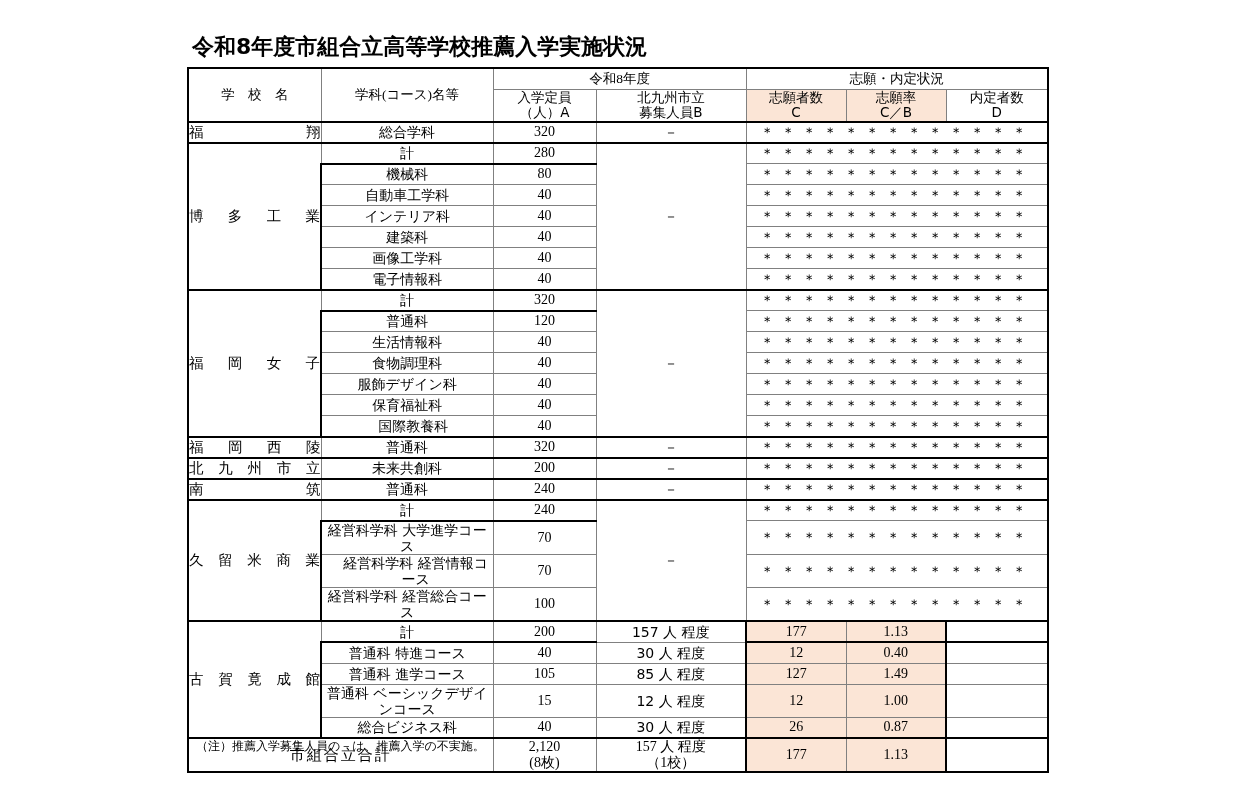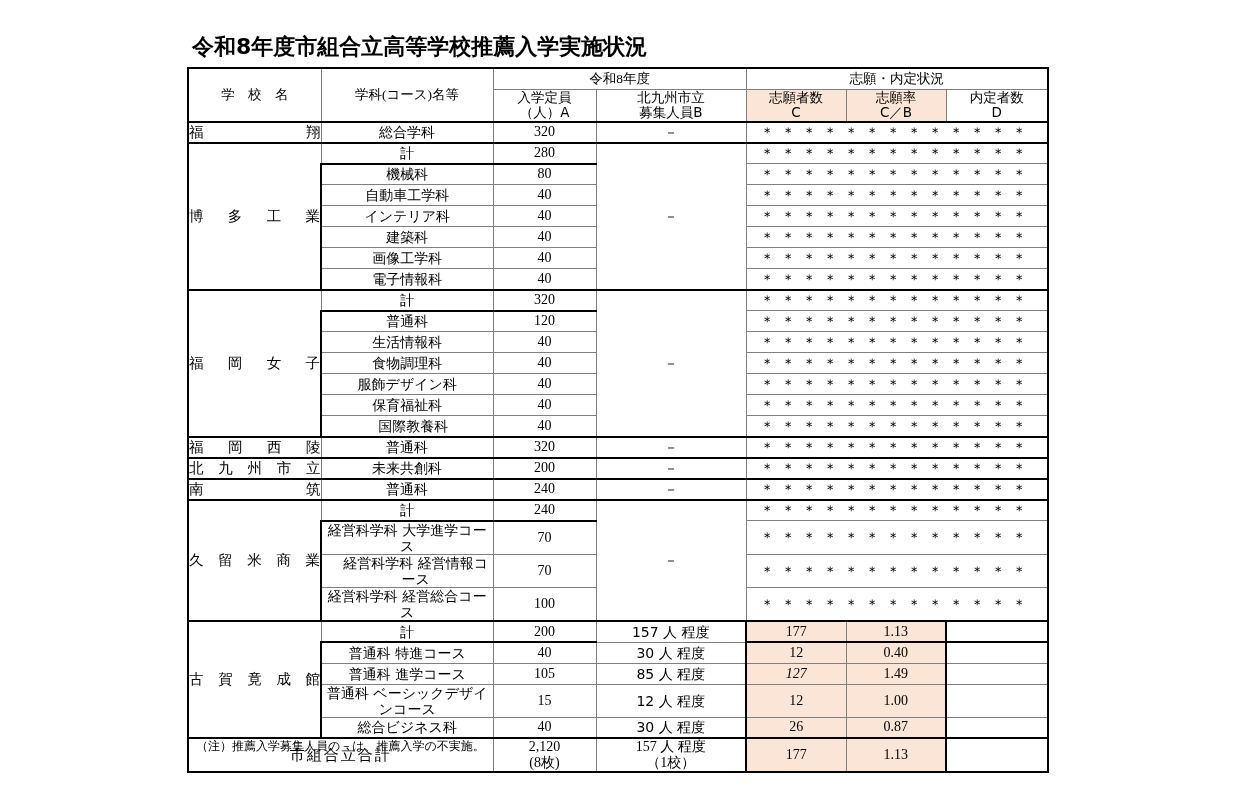--- a/index.html
+++ b/index.html
@@ -327,21 +327,21 @@
             <td class="num">40</td>
             <td class="dash">30 人 程度</td>
             <td class="num peach" style="border-left: 2px solid rgb(0, 0, 0);">12</td>
             <td class="num peach">0.40</td>
             <td class="num orr" style="border-left: 2px solid rgb(0, 0, 0);"></td>
           </tr>
           <tr>
             <td class="dept-sub" style="border-left: 2px solid rgb(0, 0, 0);"><span class="">普通科 進学コース</span></td>
             <td class="num">105</td>
             <td class="dash">85 人 程度</td>
-            <td class="num peach" style="border-left: 2px solid rgb(0, 0, 0); font-style: italic;">127</td>
+            <td class="num peach" style="border-left: 2px solid rgb(0, 0, 0);">127</td>
             <td class="num peach">1.49</td>
             <td class="num orr" style="border-left: 2px solid rgb(0, 0, 0);"></td>
           </tr>
           <tr>
             <td class="dept-sub" style="border-left: 2px solid rgb(0, 0, 0);"><span class="">普通科 ベーシックデザインコース</span></td>
             <td class="num">15</td>
             <td class="dash">12 人 程度</td>
             <td class="num peach" style="border-left: 2px solid rgb(0, 0, 0);">12</td>
             <td class="num peach">1.00</td>
             <td class="num orr" style="border-left: 2px solid rgb(0, 0, 0);"></td>

